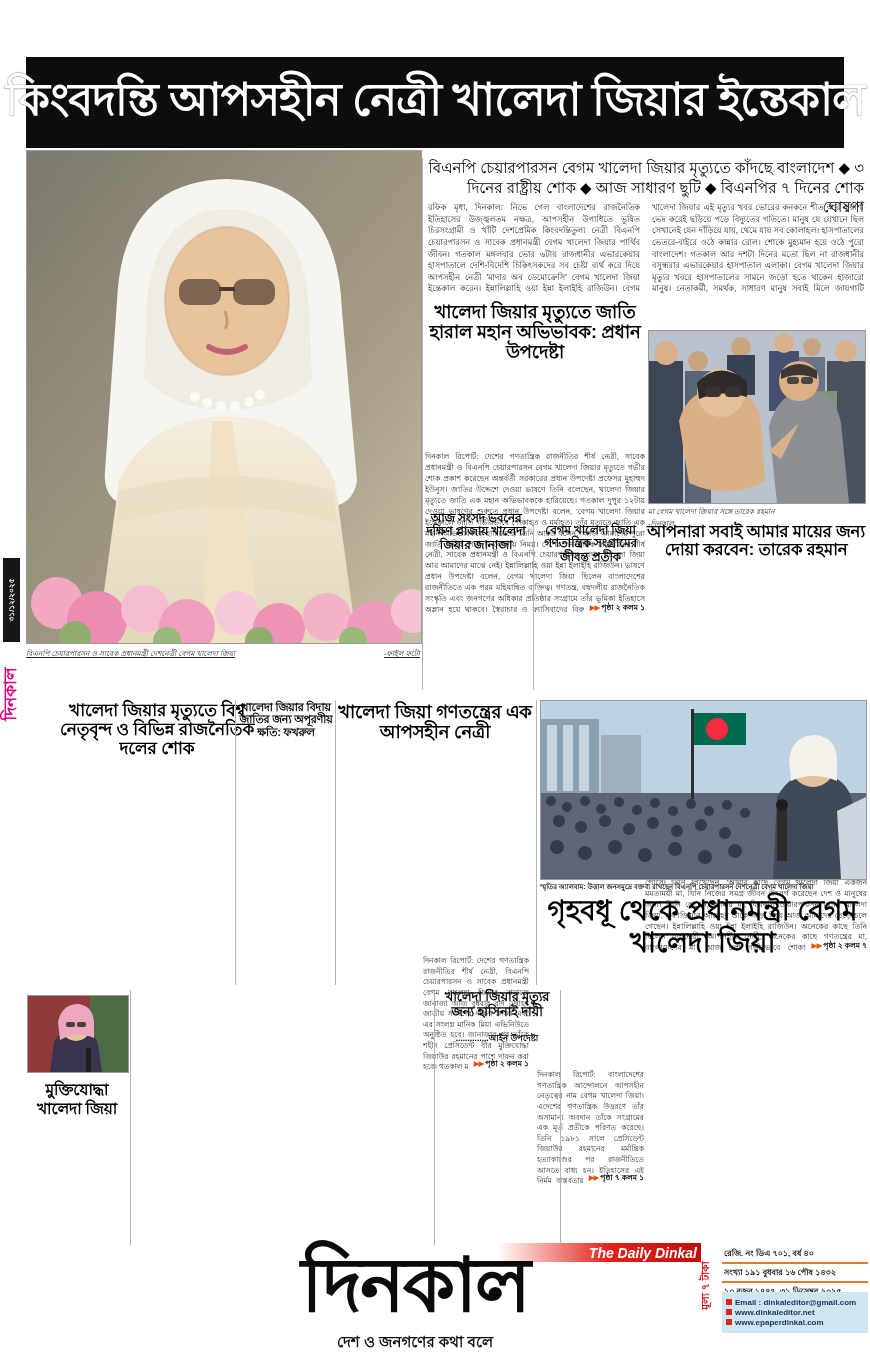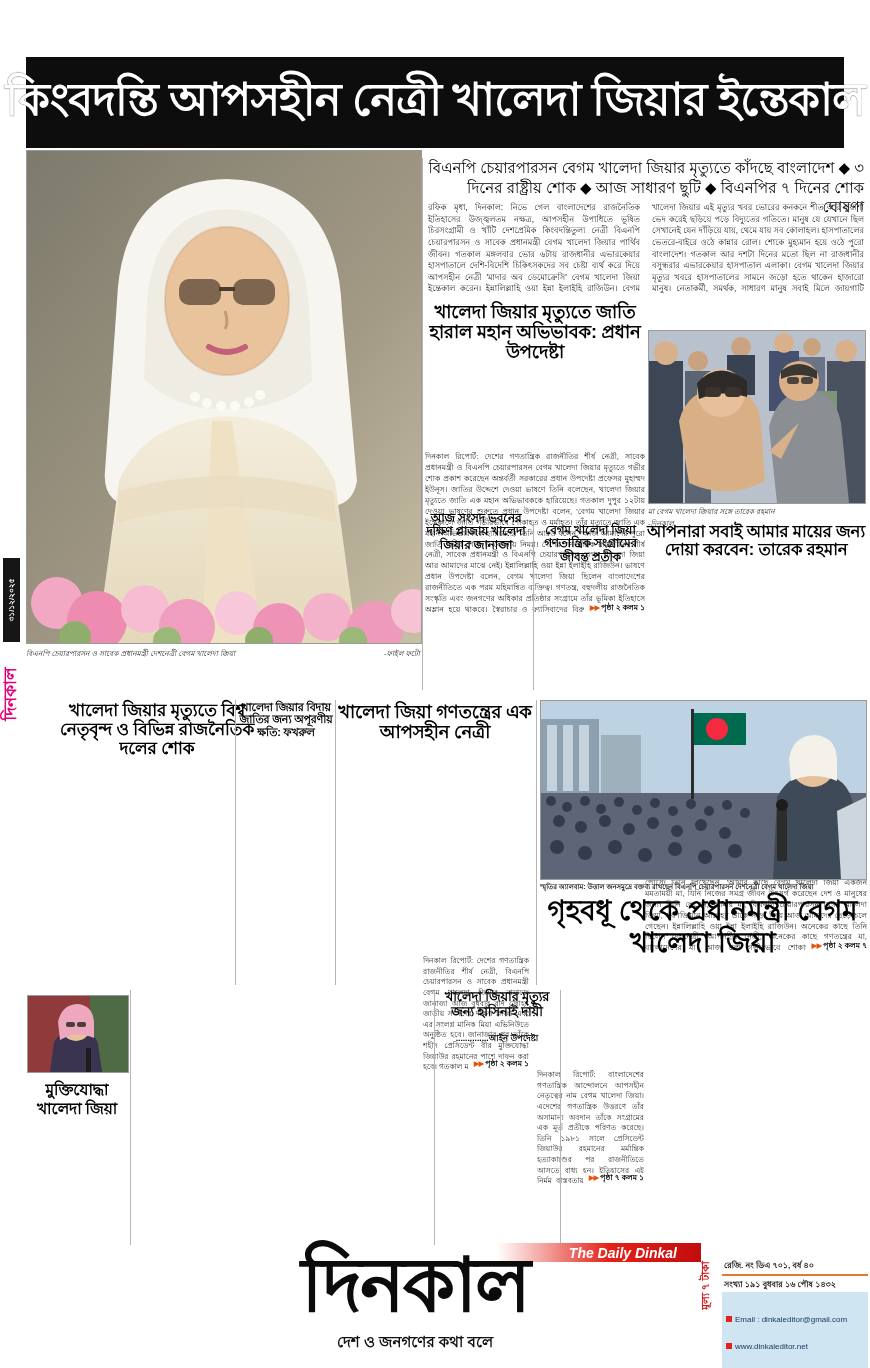--- a/index.html
+++ b/index.html
@@ -22,30 +22,30 @@
   
   .subhead{left:428px;top:158px;width:436px;font-size:15px;font-weight:normal;text-align:right;line-height:1.3;color:#000;}
   .lead-body{left:428px;top:202px;width:436px;height:100px;column-count:2;column-gap:12px;font-size:8.2px;}
   
   .date-badge{left:3px;top:558px;width:17px;height:84px;background:#161616;display:flex;align-items:center;justify-content:center;}
   .date-badge span{transform:rotate(-90deg);white-space:nowrap;color:#fff;font-size:7.5px;font-weight:bold;}
   .side-logo{left:0px;top:648px;width:22px;height:92px;display:flex;align-items:center;justify-content:center;}
   .side-logo span{transform:rotate(-90deg);white-space:nowrap;color:#e6007e;font-size:17px;font-weight:bold;}
   
   .ribbon{left:497px;top:1243px;width:204px;height:19px;background:linear-gradient(90deg,#ffffff, #e32219 55%,#c00d0d);
-          display:flex;align-items:center;justify-content:flex-end;padding-right:24px;box-sizing:border-box;}
+          display:flex;align-items:center;justify-content:flex-end;padding-right:4px;box-sizing:border-box;}
   .ribbon span{color:#fff;font-weight:bold;font-size:14px;font-style:italic;}
   .big-logo{left:175px;top:1248px;width:480px;text-align:center;font-size:75px;font-weight:900;color:#0b0b0b;line-height:1.0;letter-spacing:-2px;}
   .tagline{left:175px;top:1330px;width:480px;text-align:center;font-size:15px;font-weight:bold;color:#111;}
   .price{left:697px;top:1250px;width:18px;height:70px;display:flex;align-items:center;justify-content:center;}
   .price span{transform:rotate(-90deg);white-space:nowrap;color:#d40f12;font-weight:bold;font-size:10.5px;}
-  .pubinfo{left:722px;top:1245px;width:146px;font-size:8px;font-weight:bold;color:#111;margin-top:12px;}
+  .pubinfo{left:722px;top:1245px;width:146px;font-size:8px;font-weight:bold;color:#111;}
   .pubinfo .line{border-bottom:2px solid #e07b30;padding:2px 0 2px 2px;white-space:nowrap;overflow:hidden;}
   .contactbox{left:722px;top:1292px;width:146px;background:#cfe6f2;padding:5px 4px;box-sizing:border-box;}
-  .contactbox .c{font-size:8px;font-weight:normal;color:#15335e;margin:18px 0;white-space:nowrap;overflow:hidden;}
+  .contactbox .c{font-size:8px;font-weight:bold;color:#15335e;margin:1px 0;white-space:nowrap;overflow:hidden;}
   .contactbox .sq{display:inline-block;width:6px;height:6px;background:#e32219;margin-right:3px;}
 </style>
 </head>
 <body>
 
 <div class="page">
 
   <div class="abs banner">
     <span class="txt">কিংবদন্তি আপসহীন নেত্রী খালেদা জিয়ার ইন্তেকাল</span>
   </div>
@@ -108,21 +108,21 @@
         <circle cx="300" cy="466" r="24" fill="#f4b1ca"></circle>
           <circle cx="348" cy="478" r="28" fill="#ee9abb"></circle>
         <circle cx="386" cy="460" r="22" fill="#f6c3d5"></circle>
         <circle cx="48" cy="486" r="16" fill="#8fae6b"></circle>
           <circle cx="140" cy="490" r="14" fill="#9ab877"></circle>
         <circle cx="232" cy="490" r="14" fill="#8fae6b"></circle>
           <circle cx="326" cy="490" r="14" fill="#9ab877"></circle>
       </g>
     </svg>
   </div>
-  <div class="abs caption" style="left:26px;top:648px;width:394px;display:flex;justify-content:space-between;">
+  <div class="abs caption" style="left:26px;top:648px;width:394px;display:flex;justify-content:space-between;text-decoration:underline;">
     <span>বিএনপি চেয়ারপারসন ও সাবেক প্রধানমন্ত্রী দেশনেত্রী বেগম খালেদা জিয়া</span>
     <span>-ফাইল ফটো</span>
   </div>
 
   <div class="abs subhead">বিএনপি চেয়ারপারসন বেগম খালেদা জিয়ার মৃত্যুতে কাঁদছে বাংলাদেশ ◆ ৩ দিনের রাষ্ট্রীয় শোক ◆ আজ সাধারণ ছুটি ◆ বিএনপির ৭ দিনের শোক ঘোষণা</div>
   <div class="abs lead-body body-text rel">
     <span>রফিক মৃধা, দিনকাল: নিভে গেল বাংলাদেশের রাজনৈতিক ইতিহাসের উজ্জ্বলতম নক্ষত্র, আপসহীন উপাধিতে ভূষিত চিরসংগ্রামী ও খাঁটি দেশপ্রেমিক কিংবদন্তিতুল্য নেত্রী বিএনপি চেয়ারপারসন ও সাবেক প্রধানমন্ত্রী বেগম খালেদা জিয়ার পার্থিব জীবন। গতকাল মঙ্গলবার ভোর ৬টায় রাজধানীর এভারকেয়ার হাসপাতালে দেশি-বিদেশি চিকিৎসকদের সব চেষ্টা ব্যর্থ করে দিয়ে আপসহীন নেত্রী 'মাদার অব ডেমোক্রেসি' বেগম খালেদা জিয়া ইন্তেকাল করেন। ইন্নালিল্লাহি ওয়া ইন্না ইলাইহি রাজিউন। বেগম খালেদা জিয়ার এই মৃত্যুর খবর ভোরের কনকনে শীত আর কুয়াশা ভেদ করেই ছড়িয়ে পড়ে বিদ্যুতের গতিতে। মানুষ যে যেখানে</span>
     <span>ছিল সেখানেই যেন দাঁড়িয়ে যায়, থেমে যায় সব কোলাহল। হাসপাতালের ভেতরে-বাইরে ওঠে কান্নার রোল। শোকে মুহ্যমান হয়ে ওঠে পুরো বাংলাদেশ। গতকাল আর দশটা দিনের মতো ছিল না রাজধানীর বসুন্ধরার এভারকেয়ার হাসপাতাল এলাকা। বেগম খালেদা জিয়ার মৃত্যুর খবরে হাসপাতালের সামনে জড়ো হতে থাকেন হাজারো মানুষ। নেতাকর্মী, সমর্থক, সাধারণ মানুষ সবাই মিলে জায়গাটি পরিণত হয় শোক, নীরবতা ও আবেগের এক প্রাঙ্গণে। হাসপাতালের প্রধান ফটকের সামনে দাঁড়িয়ে থাকা মানুষের চোখেমুখে ছিল গভীর শোকের ছায়া। কেউ চুপচাপ দাঁড়িয়ে, কেউ চোখ মুছছেন,</span>
   </div>
 

